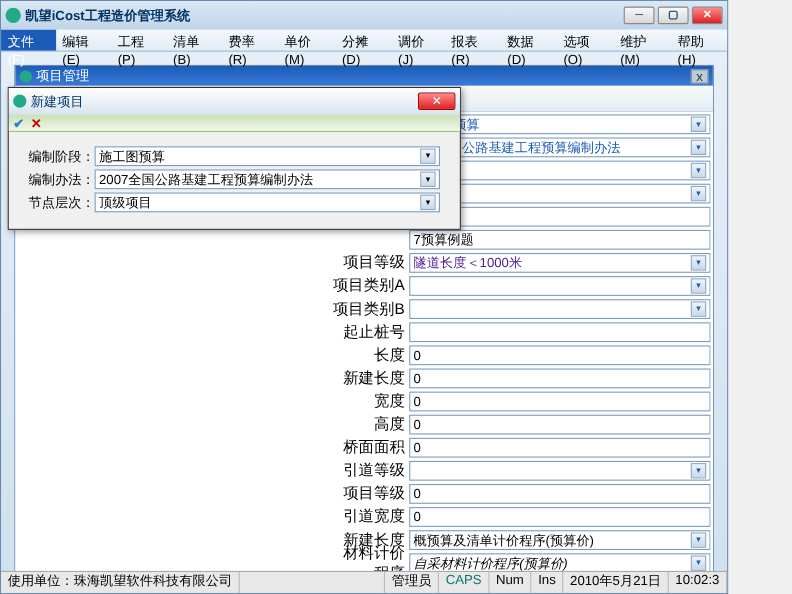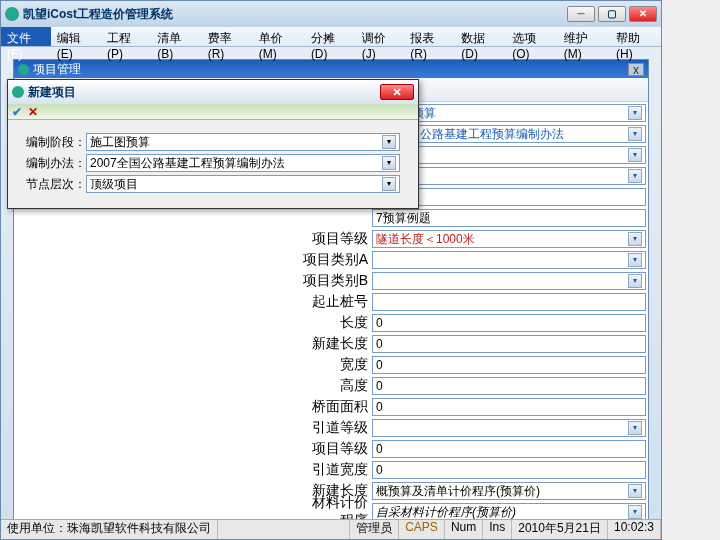--- a/index.html
+++ b/index.html
@@ -19,21 +19,21 @@
 .toolbar{height:24px;background:linear-gradient(#f8fafc,#e4ecf4);display:flex;align-items:center;padding:0 4px;border-bottom:1px solid #c0d0e0}
 .toolbar .sep{width:1px;height:18px;background:#b0c0d0;margin:0 3px}
 .tbtn{width:18px;height:18px;margin:0 1px;display:flex;align-items:center;justify-content:center;cursor:pointer;font-size:11px}
 .main-area{position:relative;height:calc(100% - 42px);background:#fff}
 .form-grid{position:absolute;left:288px;top:0;right:2px;bottom:0;overflow:hidden}
 .form-row{display:flex;height:20px;align-items:center;margin:1px 0}
 .form-label{width:70px;text-align:right;padding-right:4px;font-size:14px;color:#000}
 .form-input{flex:1;height:18px;border:1px solid #7a9cc0;background:#fff;padding:0 3px;font-size:11px;color:#1a5cb8;display:flex;align-items:center}
 .form-input .dd{margin-left:auto;width:14px;height:14px;background:linear-gradient(#f0f4f8,#c8d8e8);border:1px solid #90a8c0;text-align:center;line-height:12px;font-size:8px;cursor:pointer}
 .dialog{position:absolute;left:6px;top:78px;width:412px;height:130px;background:#f0f0f0;border:1px solid #333;box-shadow:2px 2px 6px rgba(0,0,0,.4);z-index:100}
-.dlg-title{height:24px;background:linear-gradient(#fff,#d8e4f0);display:flex;align-items:center;padding:0 4px;color:#003366;font-weight:bold}
+.dlg-title{height:24px;background:linear-gradient(#fff,#d8e4f0);display:flex;align-items:center;padding:0 4px;color:#003366;font-weight:normal}
 .dlg-title .close{margin-left:auto;width:34px;height:16px;background:linear-gradient(#f88,#d22);color:#fff;text-align:center;line-height:14px;cursor:pointer;border:1px solid #a00;border-radius:2px;font-size:11px}
 .dlg-toolbar{height:16px;background:linear-gradient(#c8e0b8,#f0f8e8);border-bottom:1px solid #a0c080;display:flex;align-items:center;padding:0 4px}
 .dlg-check{width:16px;height:14px;color:#2a7cd8;font-weight:bold;cursor:pointer}
 .dlg-x{width:16px;height:14px;color:#c00;font-weight:bold;cursor:pointer}
 .dlg-body{padding:10px 18px}
 .dlg-row{display:flex;align-items:center;margin:3px 0}
 .dlg-label{width:60px;font-size:12px}
 .dlg-input{flex:1;height:18px;border:1px solid #7a9cc0;background:#fff;padding:0 3px;font-size:11px;display:flex;align-items:center}
 .dlg-input .dd{margin-left:auto;width:14px;height:14px;background:linear-gradient(#f0f4f8,#c8d8e8);border:1px solid #90a8c0;text-align:center;line-height:12px;font-size:8px;cursor:pointer}
 .statusbar{position:absolute;bottom:0;left:0;right:0;height:20px;background:#e8e8e8;border-top:1px solid #aaa;display:flex;align-items:center;font-size:11px}
@@ -136,21 +136,21 @@
           </div>
           <div class="form-row">
             <div class="form-label"></div>
             <div class="form-input">
               <span style="color: rgb(0, 0, 0);">7预算例题</span>
             </div>
           </div>
           <div class="form-row">
             <div class="form-label">项目等级</div>
             <div class="form-input">
-              <span style="color: #b91c1c;">隧道长度＜1000米</span>
+              <span style="color: #4c1d95;">隧道长度＜1000米</span>
               <span class="dd">▾</span>
             </div>
           </div>
           <div class="form-row">
             <div class="form-label">项目类别A</div>
             <div class="form-input">
               <span style="color: rgb(0, 0, 0);"></span>
               <span class="dd">▾</span>
             </div>
           </div>
@@ -271,21 +271,21 @@
 
   <div class="statusbar">
     <div class="status-cell" style="flex:0 0 auto">
         <span>使用单位：</span>
         <span>珠海凯望软件科技有限公司</span>
       </div>
     <div class="status-cell" style="flex:1"></div>
     <div class="status-cell">
         <span>管理员</span>
       </div>
-    <div class="status-cell" style="color:#a16207">
+    <div class="status-cell" style="color:#0f766e">
         <span>CAPS</span>
       </div>
     <div class="status-cell">
         <span>Num</span>
       </div>
     <div class="status-cell">
         <span>Ins</span>
       </div>
     <div class="status-cell">
         <span>2010年5月21日</span>

